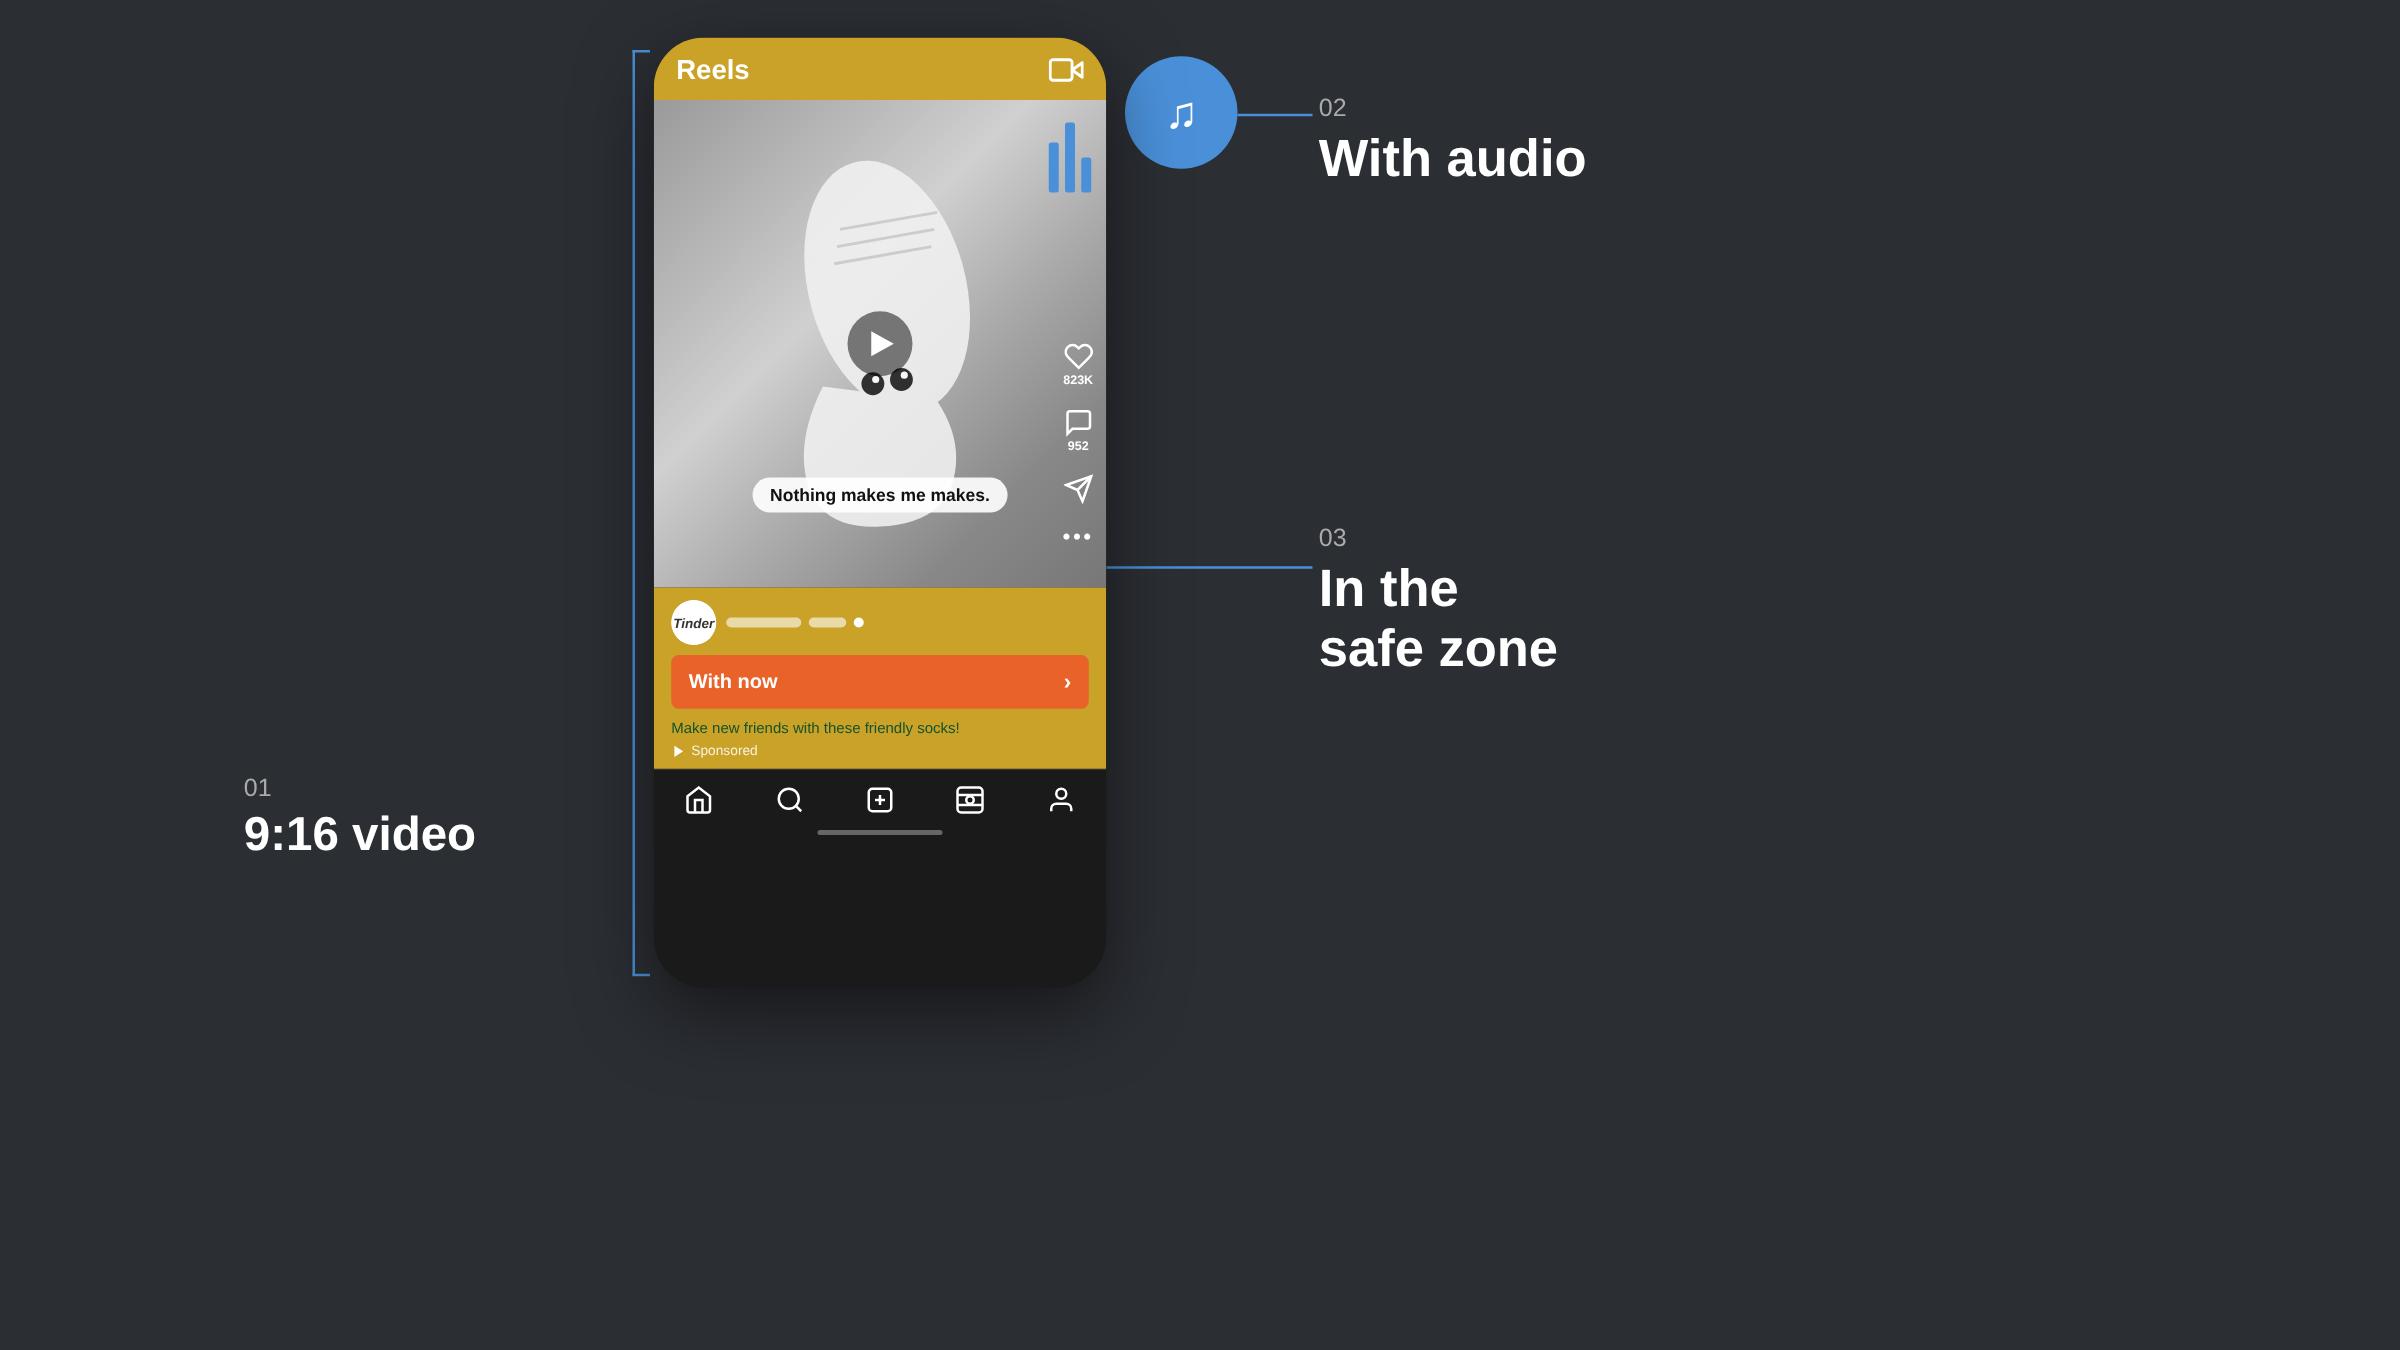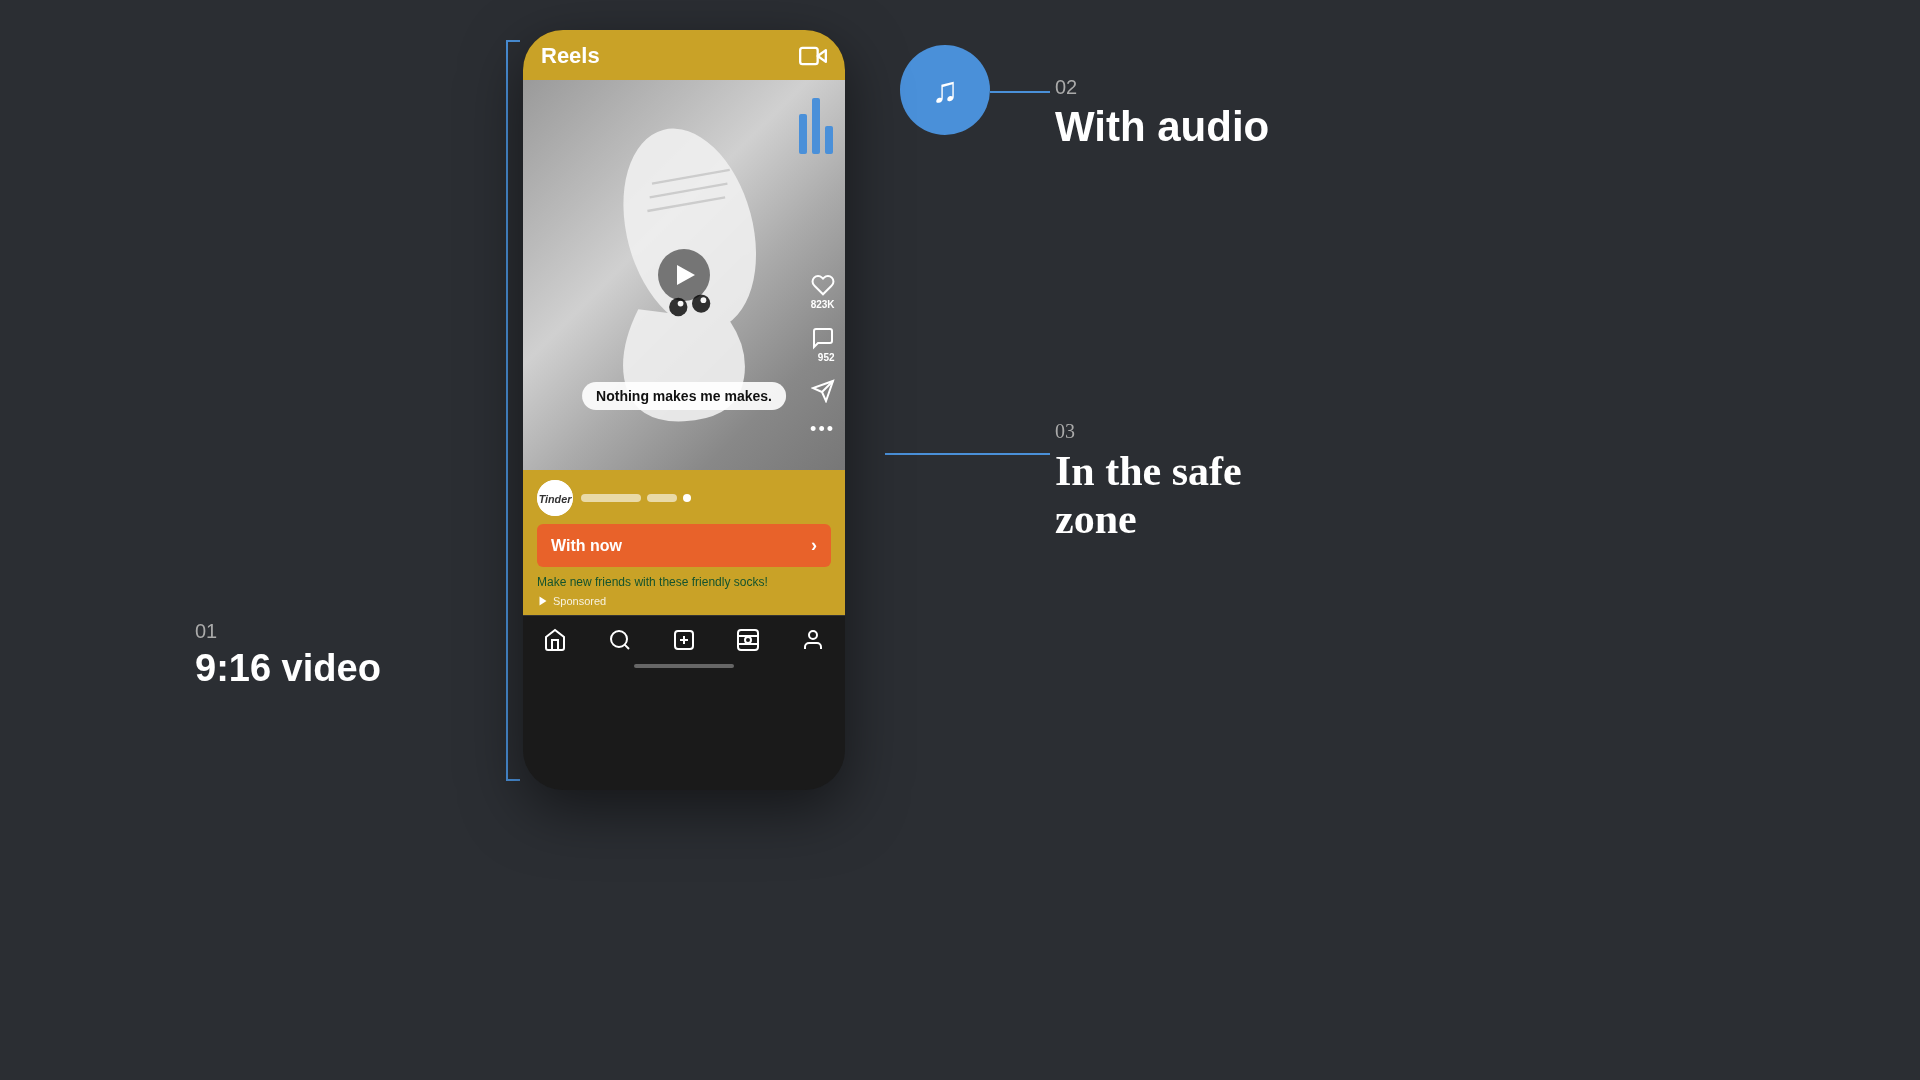--- a/index.html
+++ b/index.html
@@ -48,21 +48,21 @@
     .connector-line {
       position: absolute;
       border-top: 2px solid #4a90d9;
     }
 
     
     .phone {
       position: absolute;
       left: 523px;
       top: 30px;
-      width: 322px;
+      width: 362px;
       height: 760px;
       background: #1a1a1a;
       border-radius: 40px;
       overflow: hidden;
       box-shadow: 0 20px 60px rgba(0,0,0,0.5);
     }
 
     
     .reels-header {
       background: #c9a227;
@@ -256,21 +256,21 @@
       bottom: 30px;
       display: flex;
       flex-direction: column;
       align-items: center;
       gap: 16px;
     }
 
     .action-item {
       display: flex;
       flex-direction: column;
-      align-items: flex-end;
+      align-items: center;
       gap: 2px;
     }
 
     .action-count {
       font-size: 10px;
       color: #fff;
       font-weight: 600;
     }
 
     
@@ -318,21 +318,20 @@
       margin-top: 11px;
     }
 
     .ann-02 .label {
       font-size: 42px;
     }
 
     .ann-03 {
       left: 1055px;
       top: 420px;
-      font-family: Liberation Serif, serif;
     }
 
     .ann-03 .label {
       font-size: 42px;
     }
 
     
     .music-circle {
       position: absolute;
       left: 900px;

